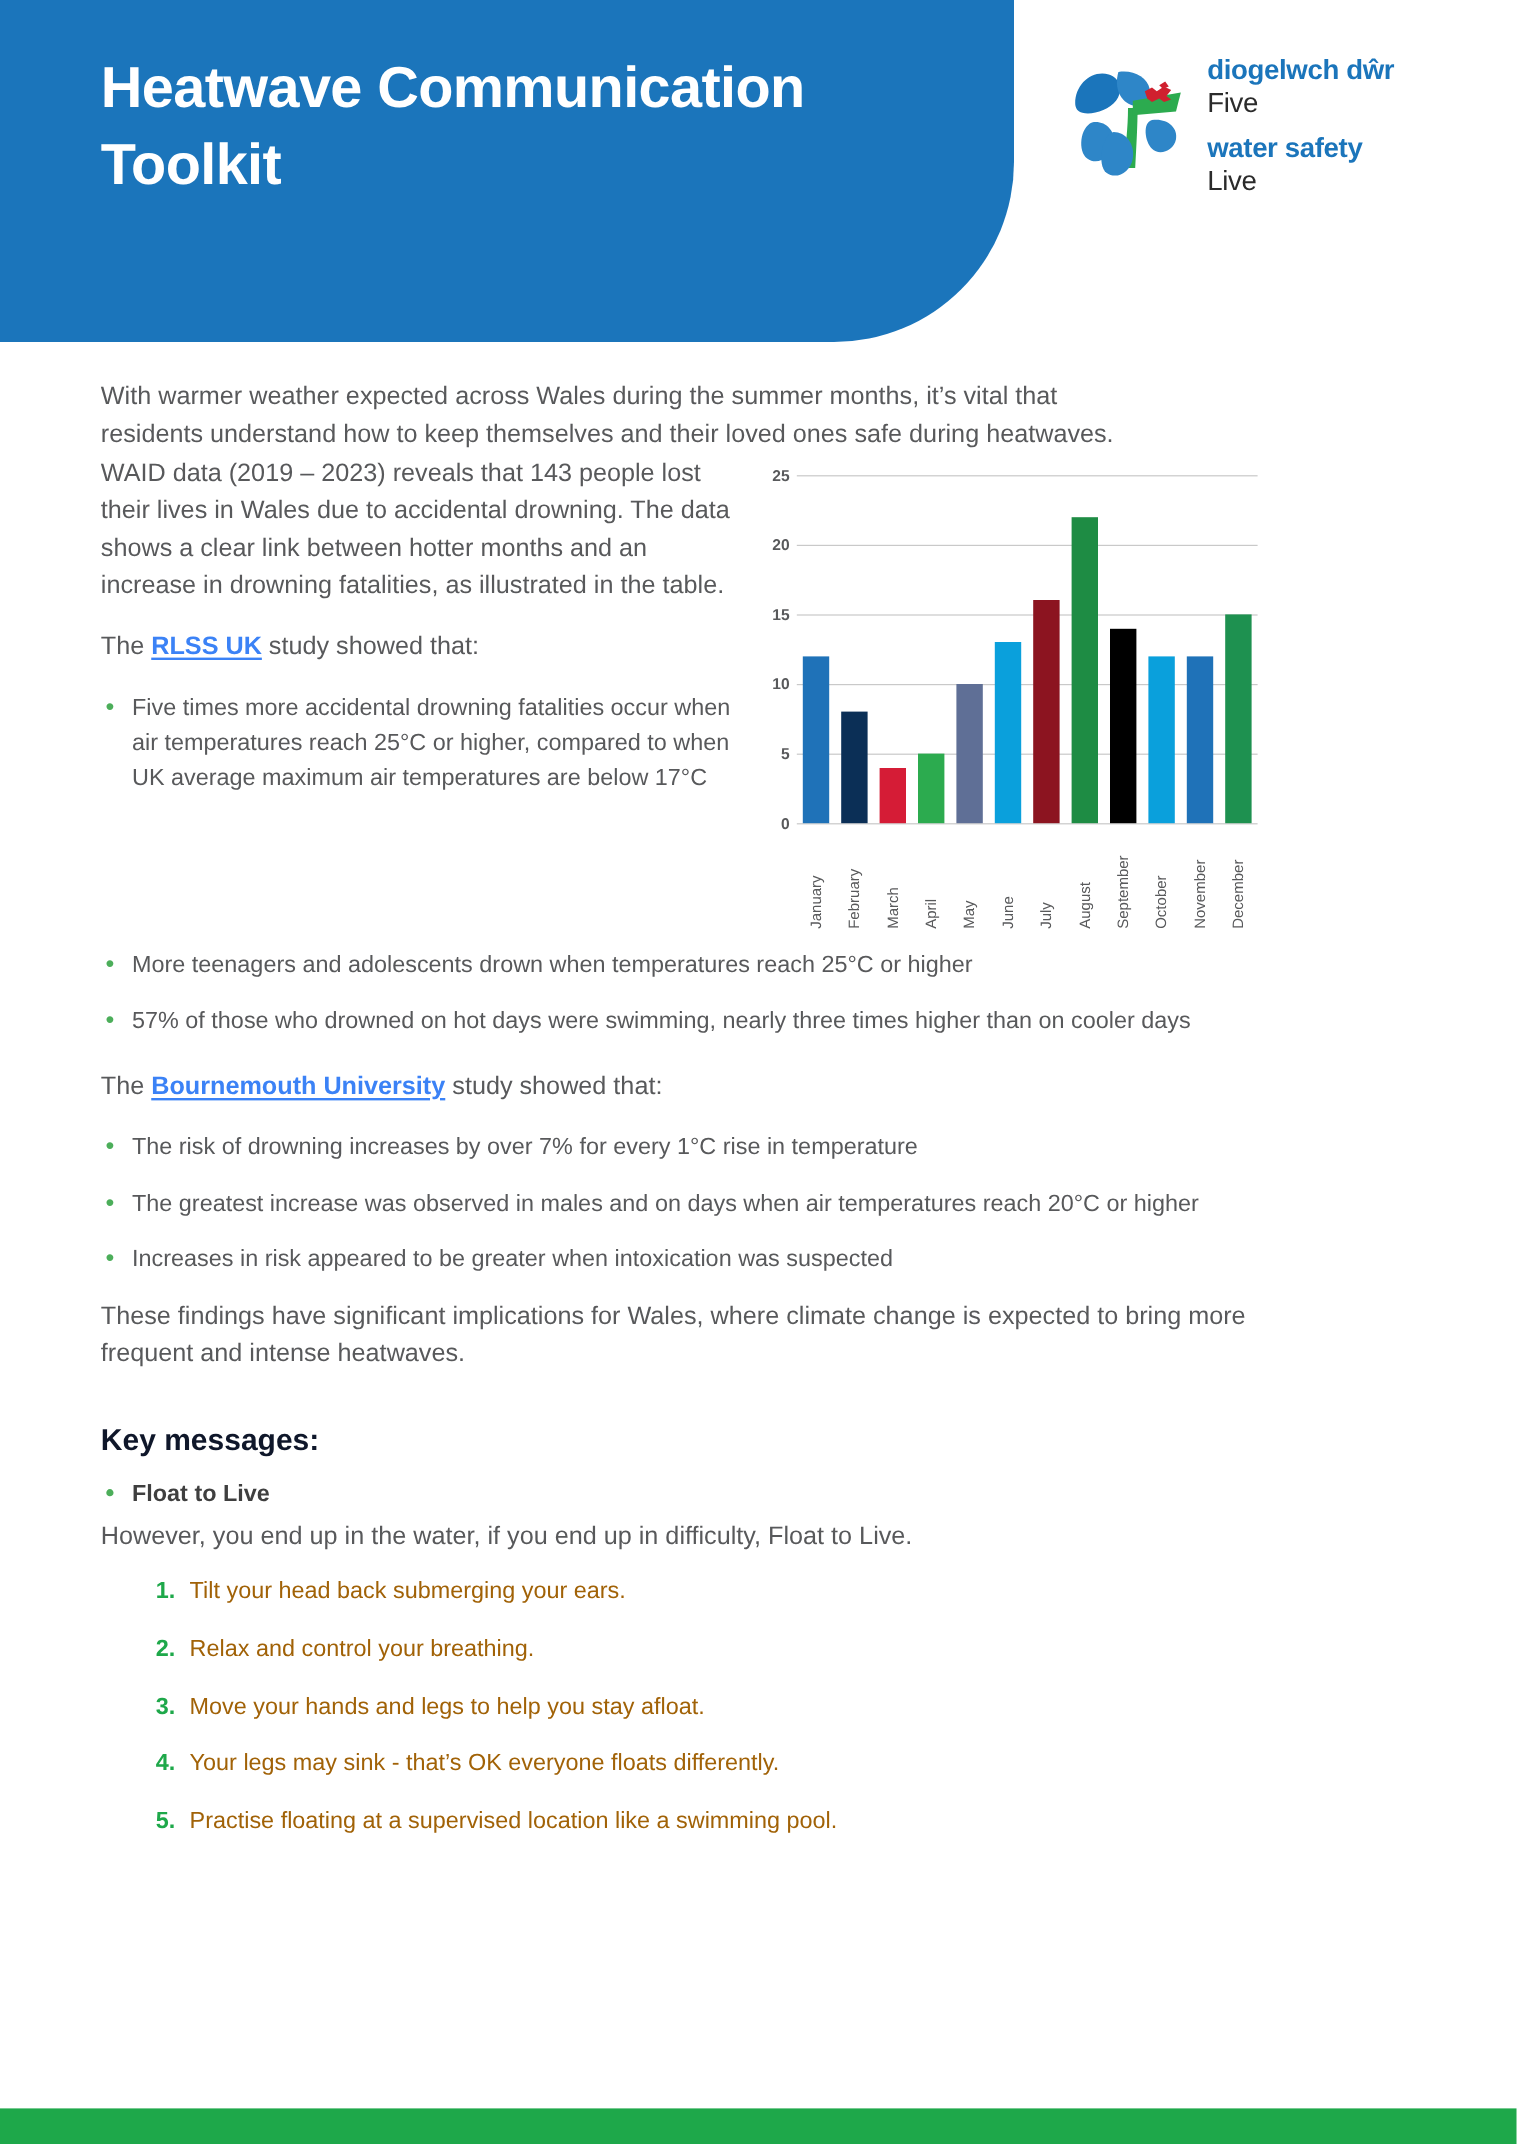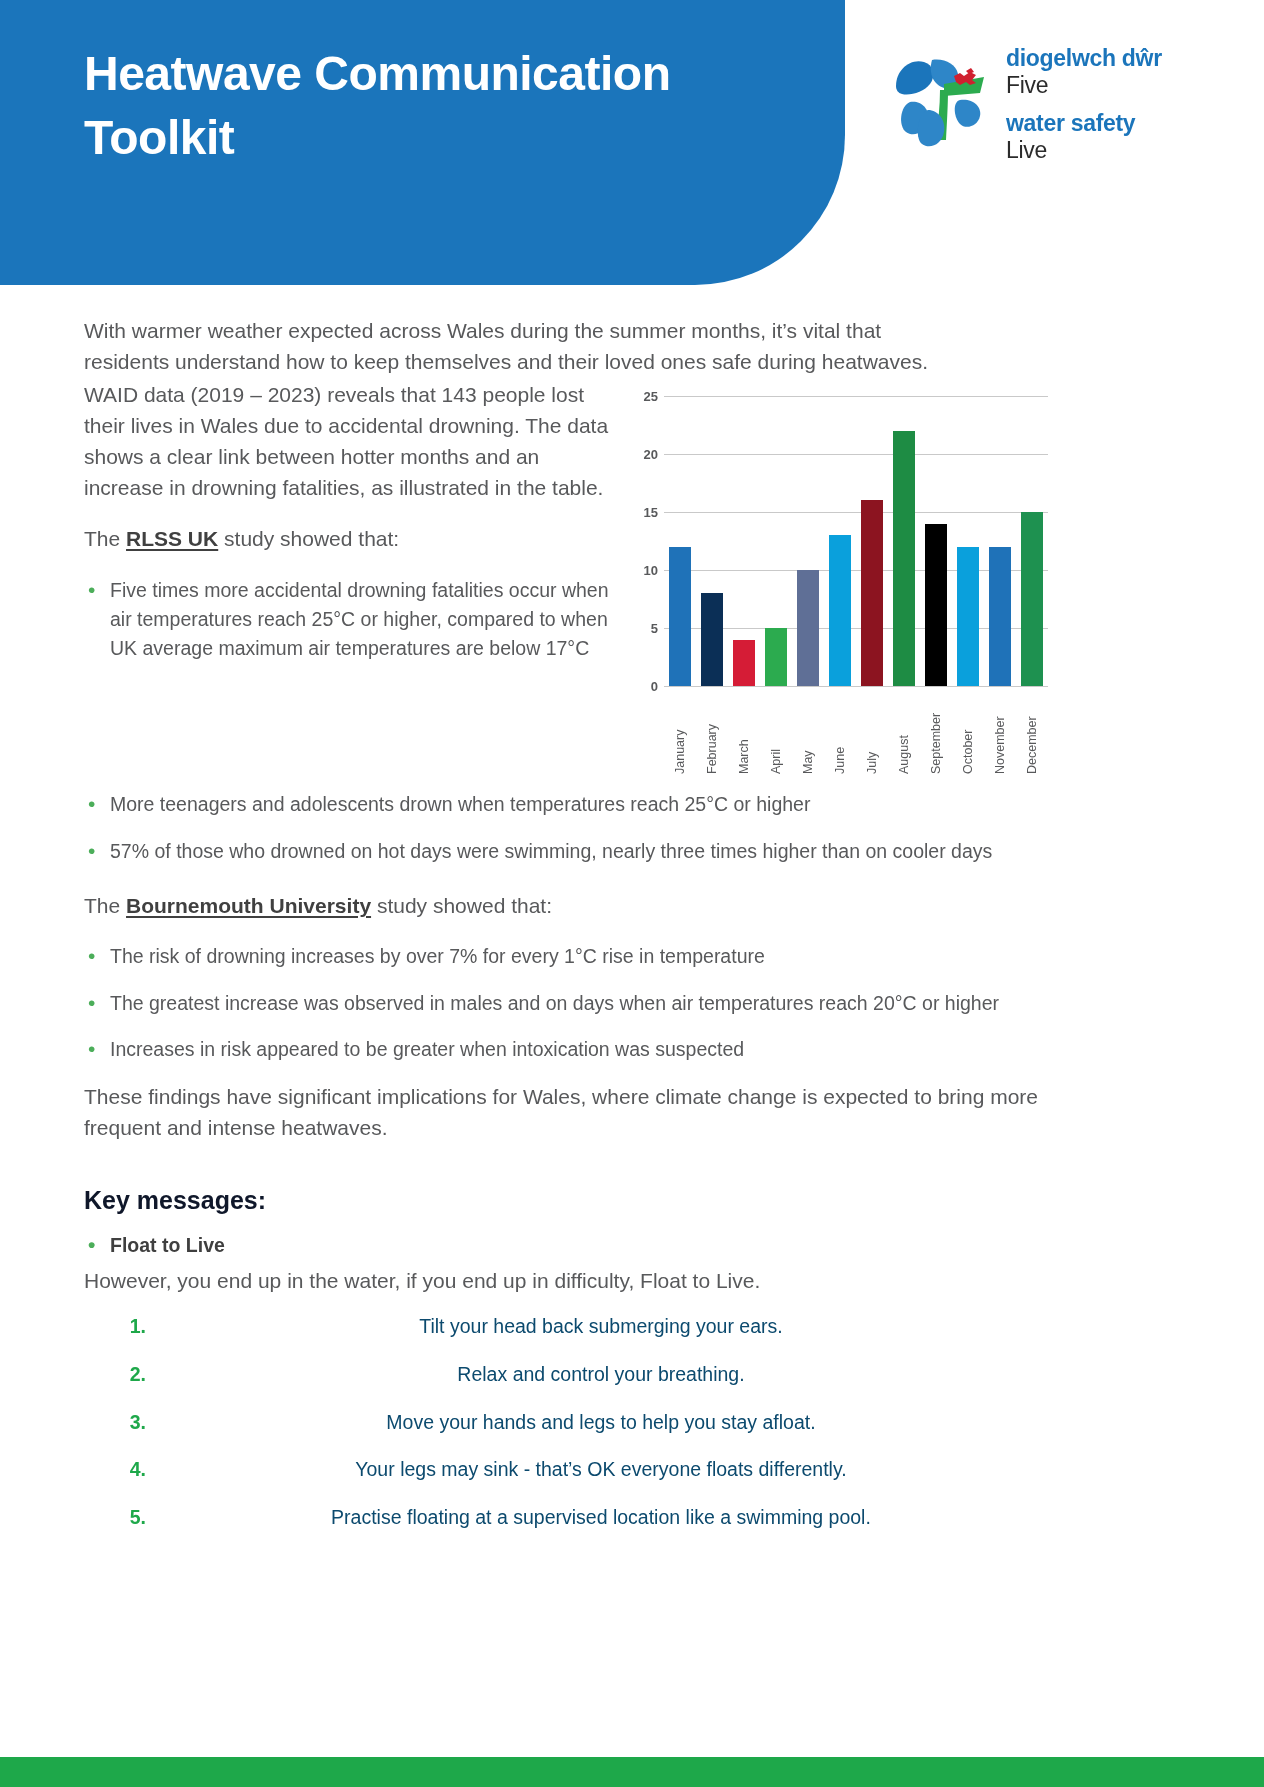--- a/index.html
+++ b/index.html
@@ -130,21 +130,21 @@
     position: absolute;
     left: 4px;
     top: -1px;
     color: #4cae5a;
     font-size: 21px;
     line-height: 1.47;
   }
 
   .uline-bold {
     font-weight: bold;
-    color: #404040;
+    color: #3b82f6;
     text-decoration: underline;
     text-underline-offset: 3px;
   }
 
   .key-heading {
     color: #0f172a;
     font-size: 25px;
     font-weight: bold;
     margin-top: 4px;
     margin-bottom: 16px;
@@ -154,24 +154,23 @@
     list-style: none;
     counter-reset: step;
     margin: 16px 0 0 0;
     padding-left: 30px;
   }
   ol.steps > li {
     position: relative;
     counter-increment: step;
     padding-left: 44px;
     margin-bottom: 19px;
-    color: #0c4a6e;
+    color: #a16207;
     font-size: 19.5px;
     line-height: 1.47;
-    text-align: center;
   }
   ol.steps > li::before {
     content: counter(step) ".";
     position: absolute;
     left: 0;
     top: 0;
     width: 32px;
     text-align: right;
     color: #1ea84a;
     font-weight: bold;

